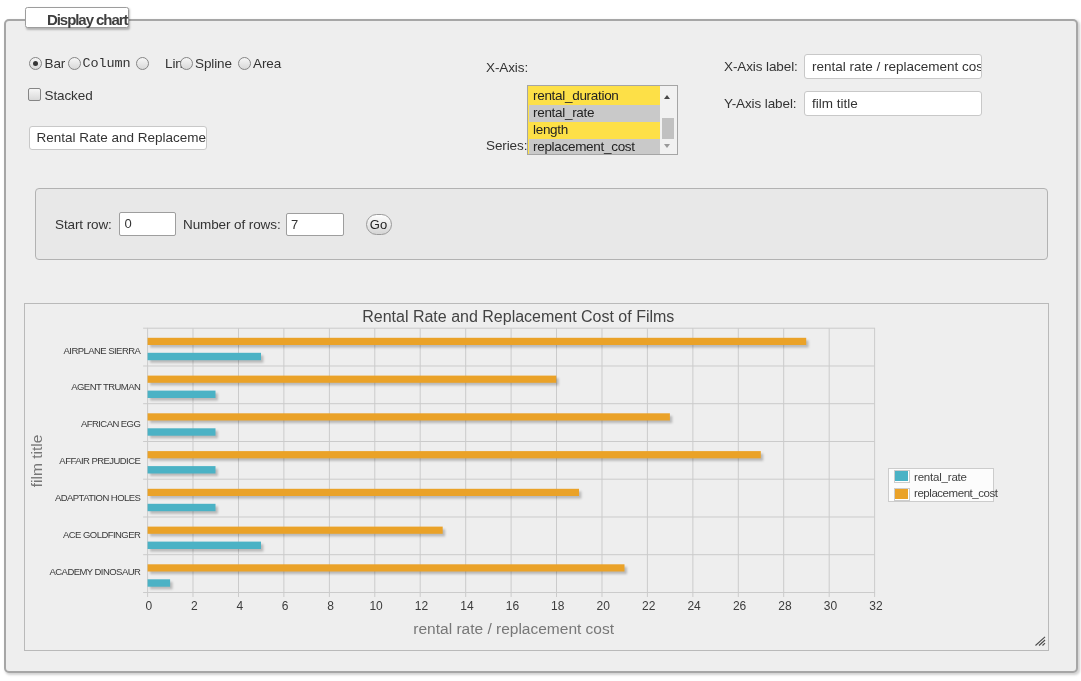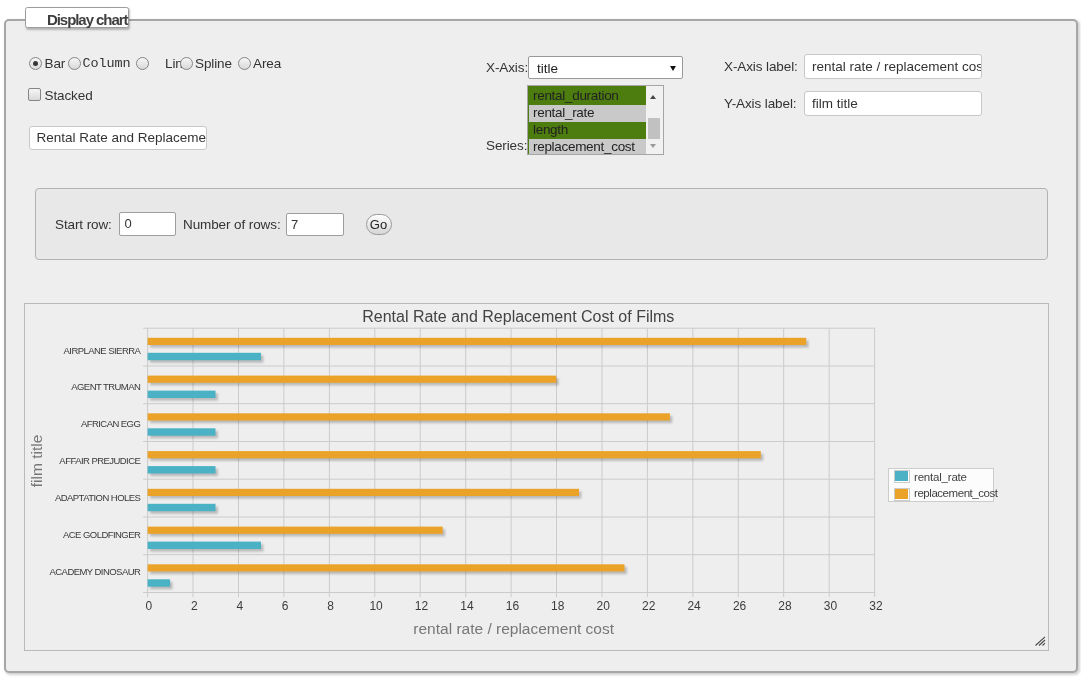--- a/index.html
+++ b/index.html
@@ -14,21 +14,21 @@
 #leg { left:24.5px; top:7px; width:104px; height:21px; line-height:24px; text-align:right; background:#fff; border:1px solid #9d9d9d; border-radius:2.5px; font-size:15px; font-weight:bold; letter-spacing:-1.05px; color:#3f3f3f; box-shadow:1px 1.5px 2px rgba(0,0,0,0.25); }
 
 .radio { position:absolute; width:13px; height:13px; border:1px solid #858585; border-radius:50%; background:linear-gradient(#f6f6f6,#d9d9d9); }
 .radio.on::after { content:""; position:absolute; left:3px; top:3px; width:5px; height:5px; border-radius:50%; background:#363636; }
 .chk { position:absolute; width:13px; height:13px; border:1px solid #858585; border-radius:2px; background:linear-gradient(#f6f6f6,#d9d9d9); }
 
 #sel { left:528px; top:56px; width:155px; height:23px; background:#fff; border:1px solid #999; border-radius:2px; }
 #sel .tx { position:absolute; left:8px; top:3.5px; font-size:13.5px; color:#222; }
 #sel .ar { position:absolute; right:6.5px; top:9px; width:0; height:0; border-left:3px solid transparent; border-right:3px solid transparent; border-top:5px solid #111; }
 
-#lb { left:527px; top:84.5px; width:137px; height:70px; background:#4d7c0f; border:1px solid #a5a5a5; overflow:hidden; }
+#lb { left:527px; top:84.5px; width:151px; height:70px; background:#fde047; border:1px solid #a5a5a5; overflow:hidden; }
 #lb .it { position:absolute; left:1px; width:131px; height:17px; font-size:13.5px; letter-spacing:-0.3px; color:#222; padding-left:4px; line-height:16px; white-space:nowrap; }
 #lb .sel { background:#c9c9c9; }
 #sb { position:absolute; right:0; top:0; width:17px; height:68px; background:#f1f1f1; }
 #sb .thumb { position:absolute; left:2px; top:32.5px; width:11.5px; height:20.5px; background:#c1c1c1; }
 #sb .up { position:absolute; left:3.5px; top:9px; width:0; height:0; border-left:3.5px solid transparent; border-right:3.5px solid transparent; border-bottom:4.5px solid #474747; }
 #sb .dn { position:absolute; left:3.5px; bottom:5.5px; width:0; height:0; border-left:3.5px solid transparent; border-right:3.5px solid transparent; border-top:4.5px solid #999; }
 
 #sub { left:35px; top:187.5px; width:1013px; height:72.5px; background:#e8e8e8; border:1px solid #b2b2b2; border-radius:4px; }
 .tin2 { position:absolute; background:#fff; border:1px solid #9e9e9e; border-radius:2px; font-size:13px; color:#333; }
 #go { left:365.5px; top:213.5px; width:26px; height:21.5px; border:1px solid #9a9a9a; border-radius:11px; background:linear-gradient(#fefefe,#d5d5d5); font-size:13px; color:#222; text-align:center; line-height:19.5px; }
@@ -59,24 +59,20 @@
   <div class="lbl" style="left:253px; top:55.5px;">Area</div>
 
   <div class="chk" style="left:28px; top:88px;"></div>
   <div class="lbl" style="left:44.5px; top:87.5px;">Stacked</div>
 
   <div class="tin" style="left:28.5px; top:126px; width:178px; height:24px; line-height:22px;">
       <span>Rental Rate and Replacement Cost of Films</span>
     </div>
 
   <div class="lbl" style="left:486px; top:60px;">X-Axis:</div>
-  <div class="abs" id="sel">
-      <span class="tx">title</span>
-      <span class="ar"></span>
-    </div>
 
   <div class="abs" id="lb">
     <div class="it" style="top:2px;">rental_duration</div>
     <div class="it sel" style="top:19px;">rental_rate</div>
     <div class="it" style="top:36px;">length</div>
     <div class="it sel" style="top:53px;">replacement_cost</div>
     <div id="sb">
       <span class="up"></span>
         <span class="dn"></span>
         <span class="thumb"></span>

